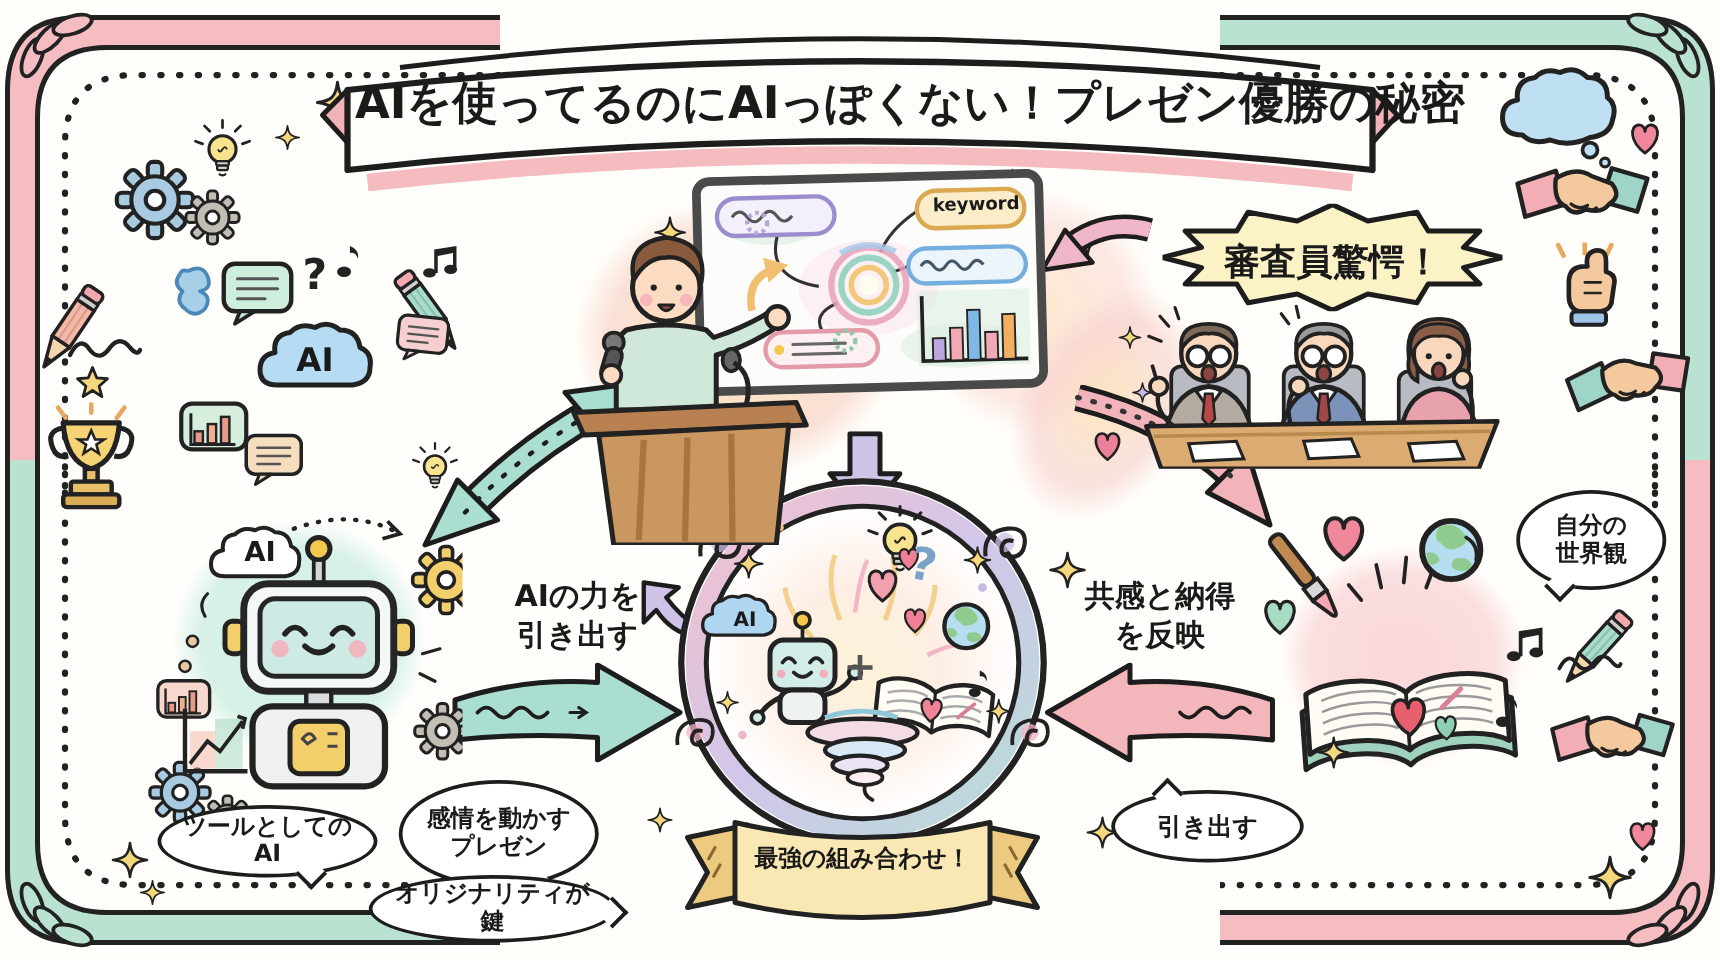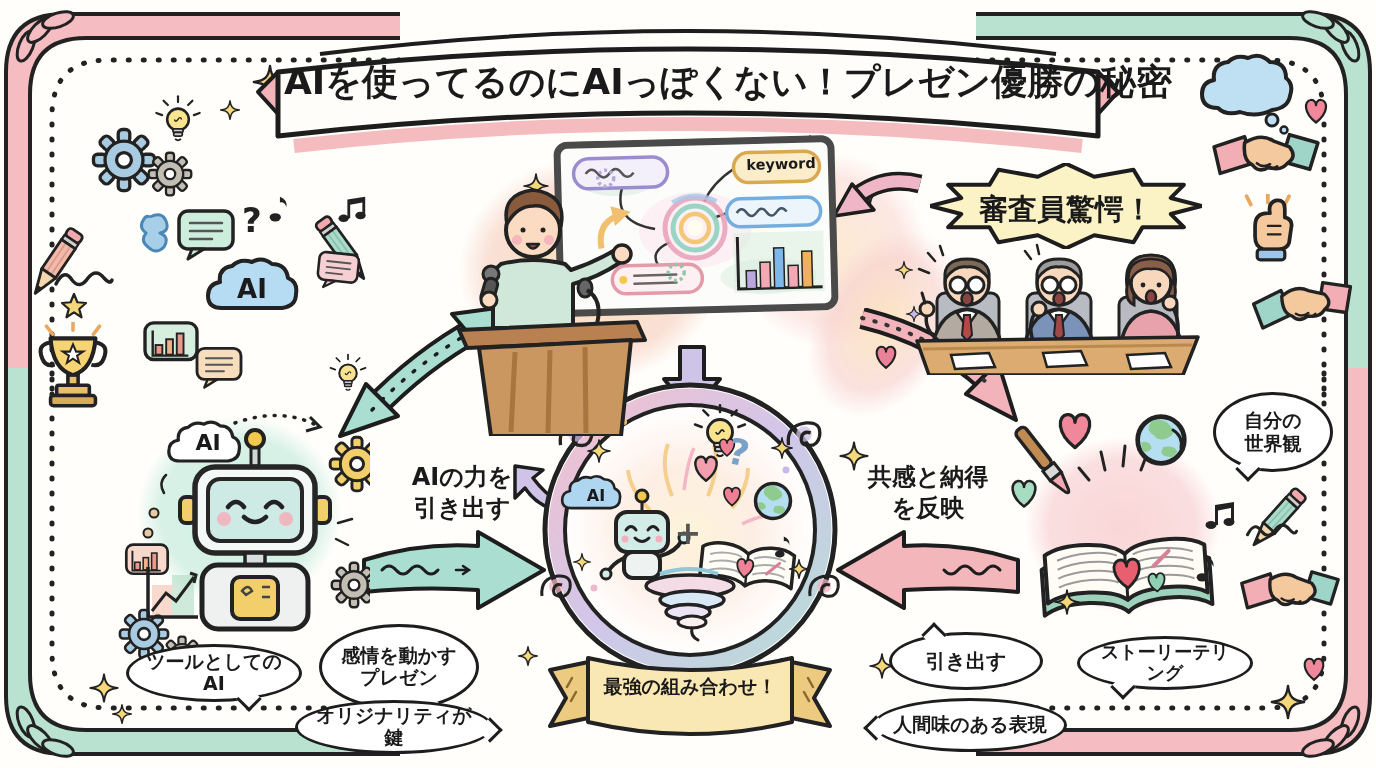--- a/index.html
+++ b/index.html
@@ -488,26 +488,20 @@
   </div>
   <div class="bubble tail-br" style="left:319px;top:624px;width:160px;height:86px;font-size:19px">
     <span>感情を動かすプレゼン</span>
   </div>
   <div class="bubble tail-r" style="left:295px;top:700px;width:198px;height:54px;font-size:19px">
     <span>オリジナリティが鍵</span>
   </div>
   <div class="bubble tail-tl" style="left:889px;top:632px;width:154px;height:58px;font-size:20px">
     <span>引き出す</span>
   </div>
-  <div class="bubble tail-bl" style="left:1077px;top:636px;width:176px;height:54px;font-size:18px">
-    <span>ストーリーテリング</span>
-  </div>
-  <div class="bubble tail-l" style="left:873px;top:698px;width:194px;height:54px;font-size:19px">
-    <span>人間味のある表現</span>
-  </div>
   <div class="bubble tail-bl" style="left:1213px;top:392px;width:120px;height:80px;font-size:19px;line-height:1.2">
     <span>自分の</span>
     <span>世界観</span>
   </div>
 
   <span class="d" style="left:126px;top:66px;width:52px;height:52px">
       <svg viewBox="-36 -38 72 72">
         <use href="#sym-bulbray"></use>
       </svg>
     </span>

